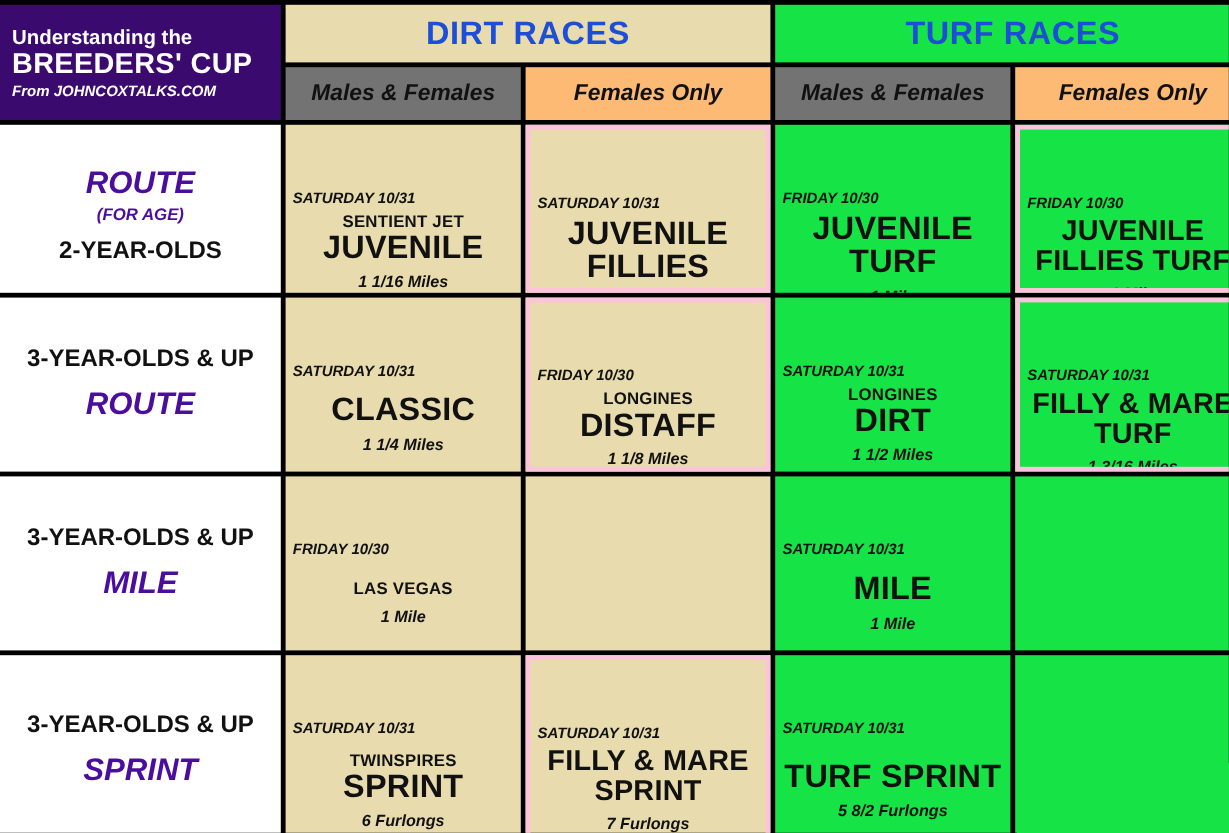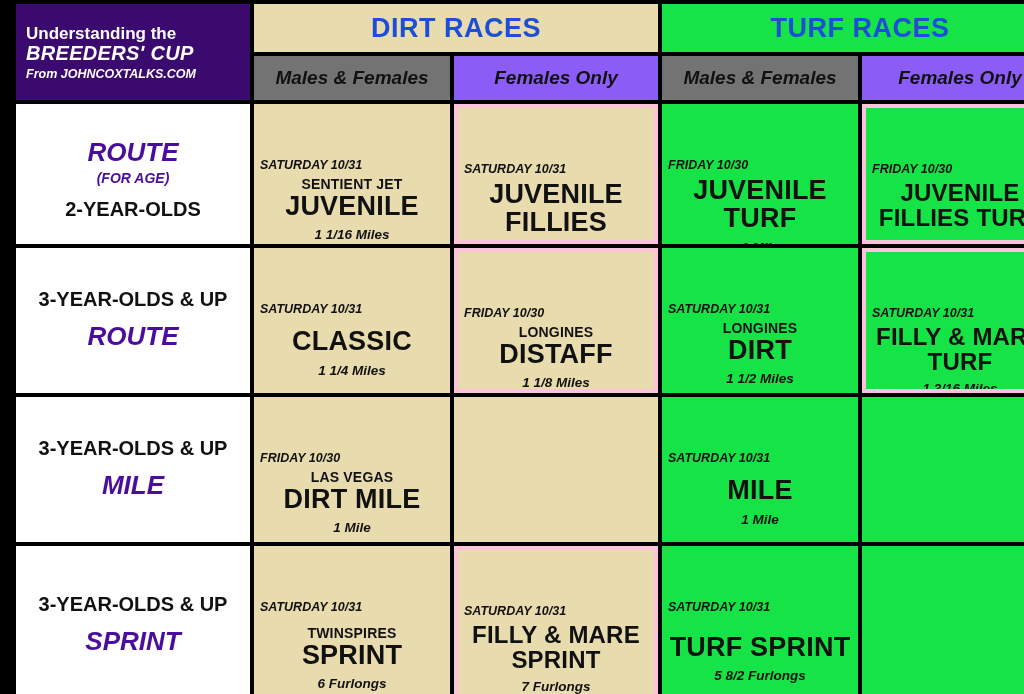--- a/index.html
+++ b/index.html
@@ -10,56 +10,56 @@
     font-family: "Liberation Sans", sans-serif;
   }
   #grid {
     position: relative;
     width: 1024px; height: 694px;
     background: #000;
     display: grid;
     grid-template-columns: 234px 196px 204px 196px 196px;
     grid-template-rows: 48px 44px 140px 145px 145px 160px;
     gap: 4px;
-    padding: 4px 0 6px 16px;
+    padding: 4px 0 6px 0;
   }
   .cell {
     overflow: hidden;
     position: relative;
   }
 
   
   .logo {
     grid-column: 1; grid-row: 1 / span 2;
     background: #3b0a6e;
     color: #ffffff;
     padding: 6px 8px 4px 10px;
     display: flex; flex-direction: column; justify-content: center;
   }
   .logo .l1 { font-size: 17px; font-weight: bold; line-height: 1.05; }
-  .logo .l2 { font-size: 20px; font-weight: bold; line-height: 1.05; letter-spacing: .3px; font-style: italic; }
+  .logo .l2 { font-size: 24px; font-weight: bold; line-height: 1.05; letter-spacing: .3px; }
   .logo .l3 { font-size: 12.5px; font-weight: bold; font-style: italic; margin-top: 3px; }
 
   
   .grp {
     display: flex; align-items: center; justify-content: center;
     font-size: 27px; font-weight: bold; color: #1d4ed8;
     letter-spacing: .5px;
   }
   .grp.dirt { grid-column: 2 / span 2; grid-row: 1; background: #e8dcae; }
   .grp.turf { grid-column: 4 / span 2; grid-row: 1; background: #16e446; }
 
   
   .sub {
     grid-row: 2;
     display: flex; align-items: center; justify-content: center;
     font-size: 19px; font-weight: bold; font-style: italic; color: #111;
   }
   .sub.mf { background: #737373; }
-  .sub.fo { background: #8b5cf6; }
+  .sub.fo { background: #fdba74; }
   .sub.c2 { grid-column: 2; }
   .sub.c3 { grid-column: 3; }
   .sub.c4 { grid-column: 4; }
   .sub.c5 { grid-column: 5; }
 
   
   .rowlabel {
     grid-column: 1;
     background: #ffffff;
     display: flex; flex-direction: column;
@@ -221,21 +221,20 @@
 
   <div class="cell rowlabel">
     <div class="top">3-YEAR-OLDS &amp; UP</div>
     <div class="mid">MILE</div>
   </div>
 
   <div class="cell race dirtbg">
     <div class="date">FRIDAY 10/30</div>
     <div class="body">
       <div class="pre">LAS VEGAS</div>
-      <div class="name">DIRT MILE</div>
       <div class="dist">1 Mile</div>
     </div>
   </div>
 
   <div class="cell race dirtbg empty">
     <div class="date"></div>
     <div class="body">
       <div class="pre"></div>
       <div class="name"></div>
       <div class="dist"></div>

